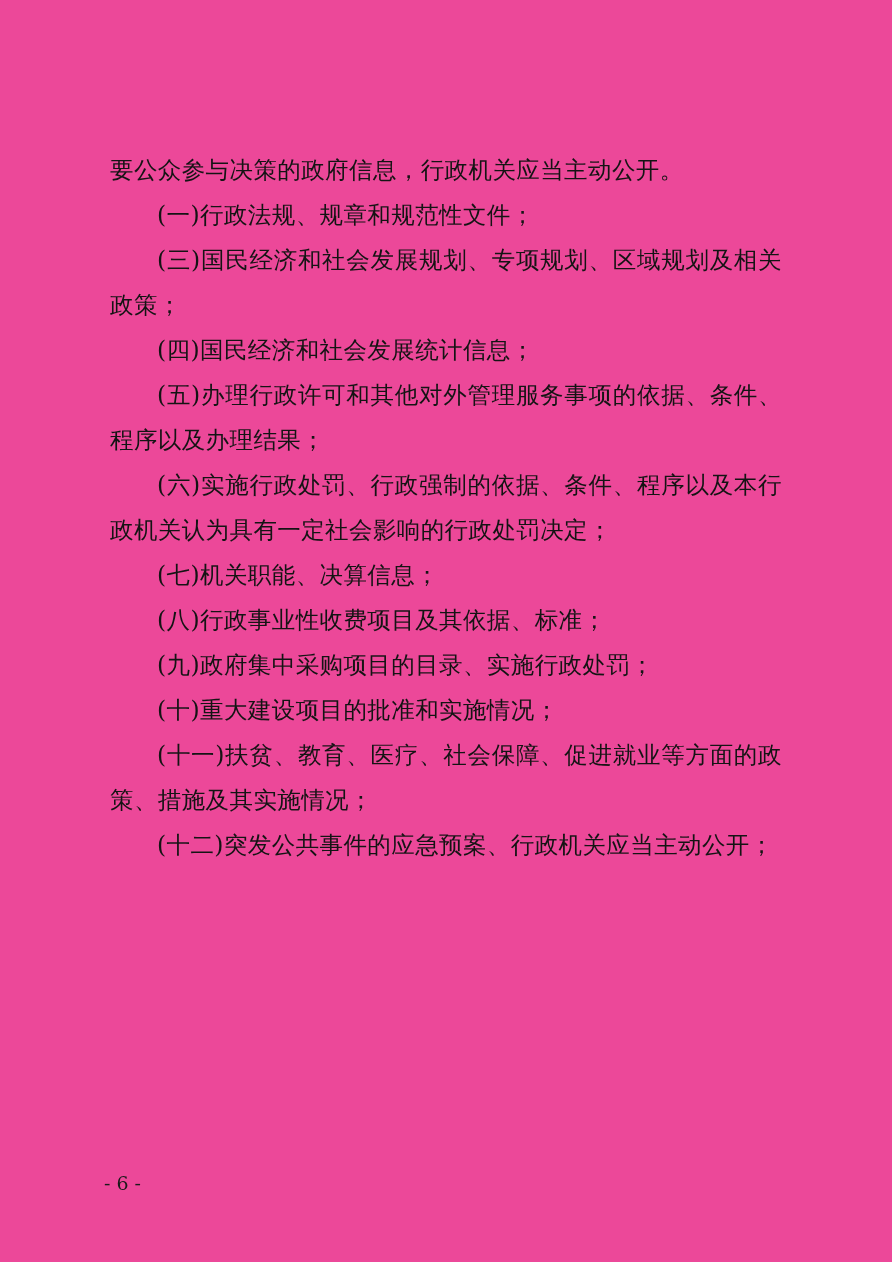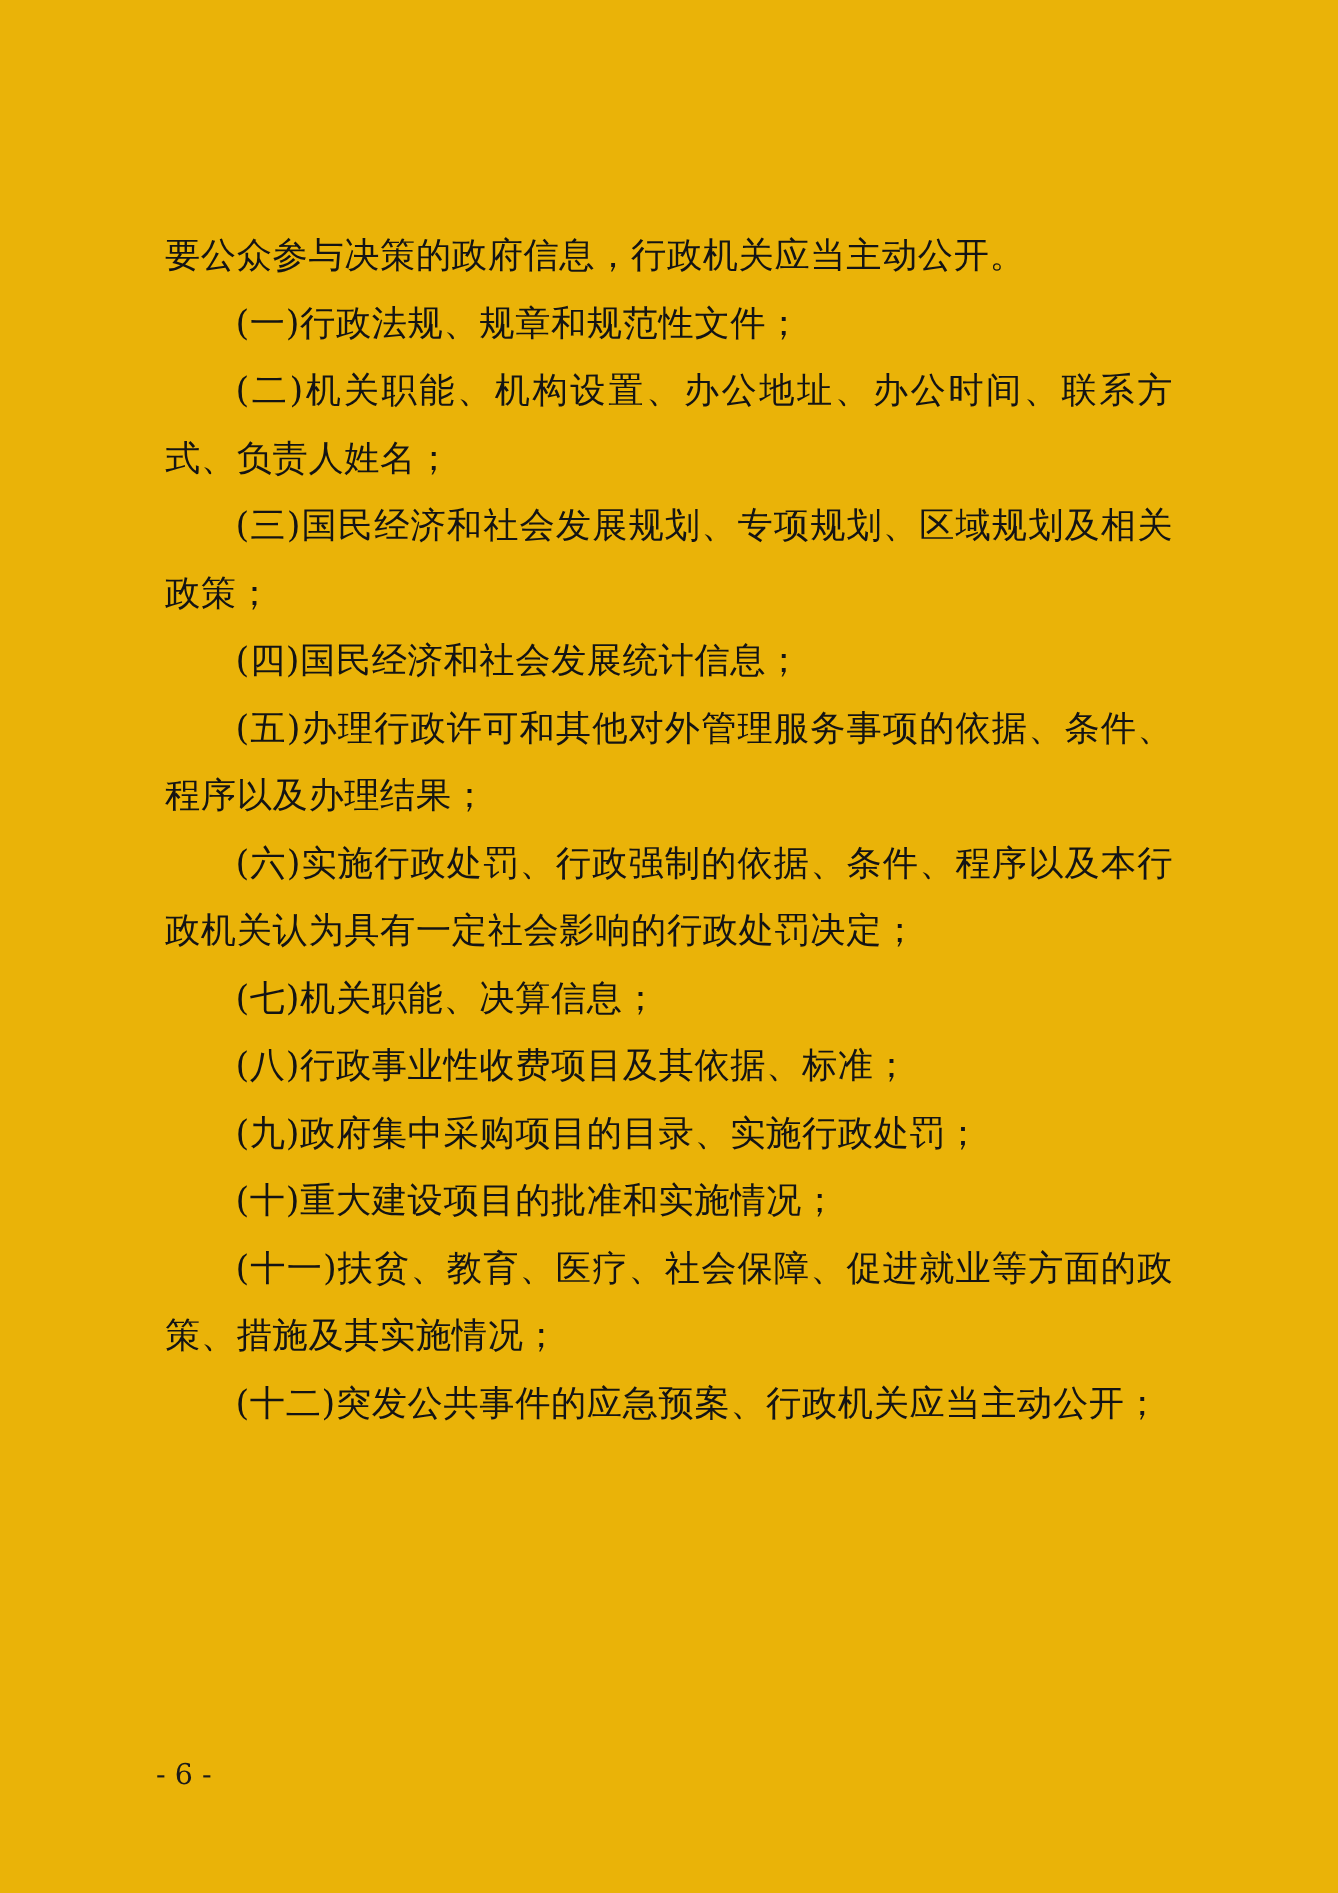--- a/index.html
+++ b/index.html
@@ -14,21 +14,21 @@
     color: #1a1a1a;
     position: relative;
     overflow: hidden;
   }
   .page {
     position: absolute;
     left: 0;
     top: 0;
     width: 892px;
     height: 1262px;
-    background: #eab308;
+    background: #ec4899;
   }
   .content {
     position: absolute;
     left: 110px;
     top: 148px;
     width: 672px;
   }
   .para {
     font-size: 23.5px;
     line-height: 45px;
@@ -66,21 +66,20 @@
 
 <div class="page">
 
   <div class="content">
 
     <p class="para">要公众参与决策的政府信息，行政机关应当主动公开。</p>
 
 
     <p class="para indent">(一)行政法规、规章和规范性文件；</p>
 
-    <p class="para indent">(二)机关职能、机构设置、办公地址、办公时间、联系方式、负责人姓名；</p>
 
     <p class="para indent">(三)国民经济和社会发展规划、专项规划、区域规划及相关政策；</p>
 
     <p class="para indent">(四)国民经济和社会发展统计信息；</p>
 
     <p class="para indent">(五)办理行政许可和其他对外管理服务事项的依据、条件、程序以及办理结果；</p>
 
     <p class="para indent">(六)实施行政处罚、行政强制的依据、条件、程序以及本行政机关认为具有一定社会影响的行政处罚决定；</p>
 
     <p class="para indent">(七)机关职能、决算信息；</p>

